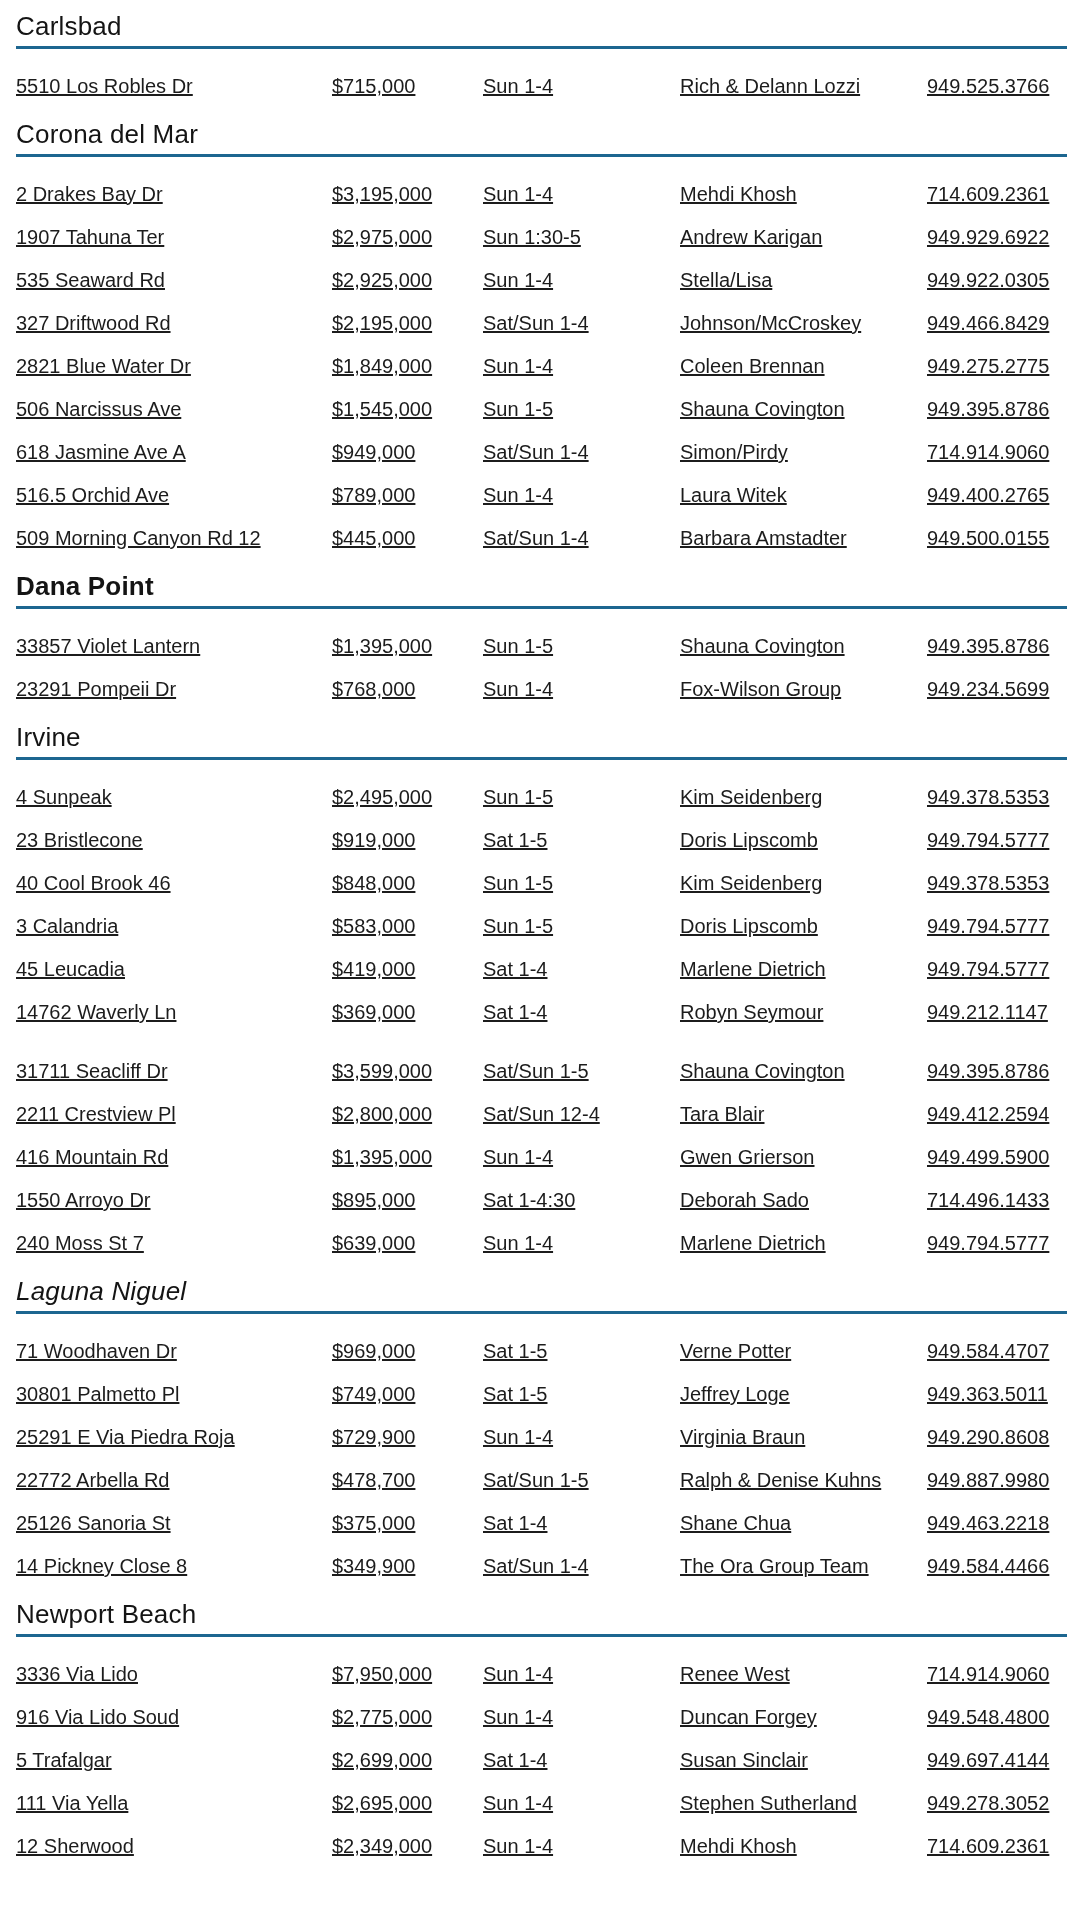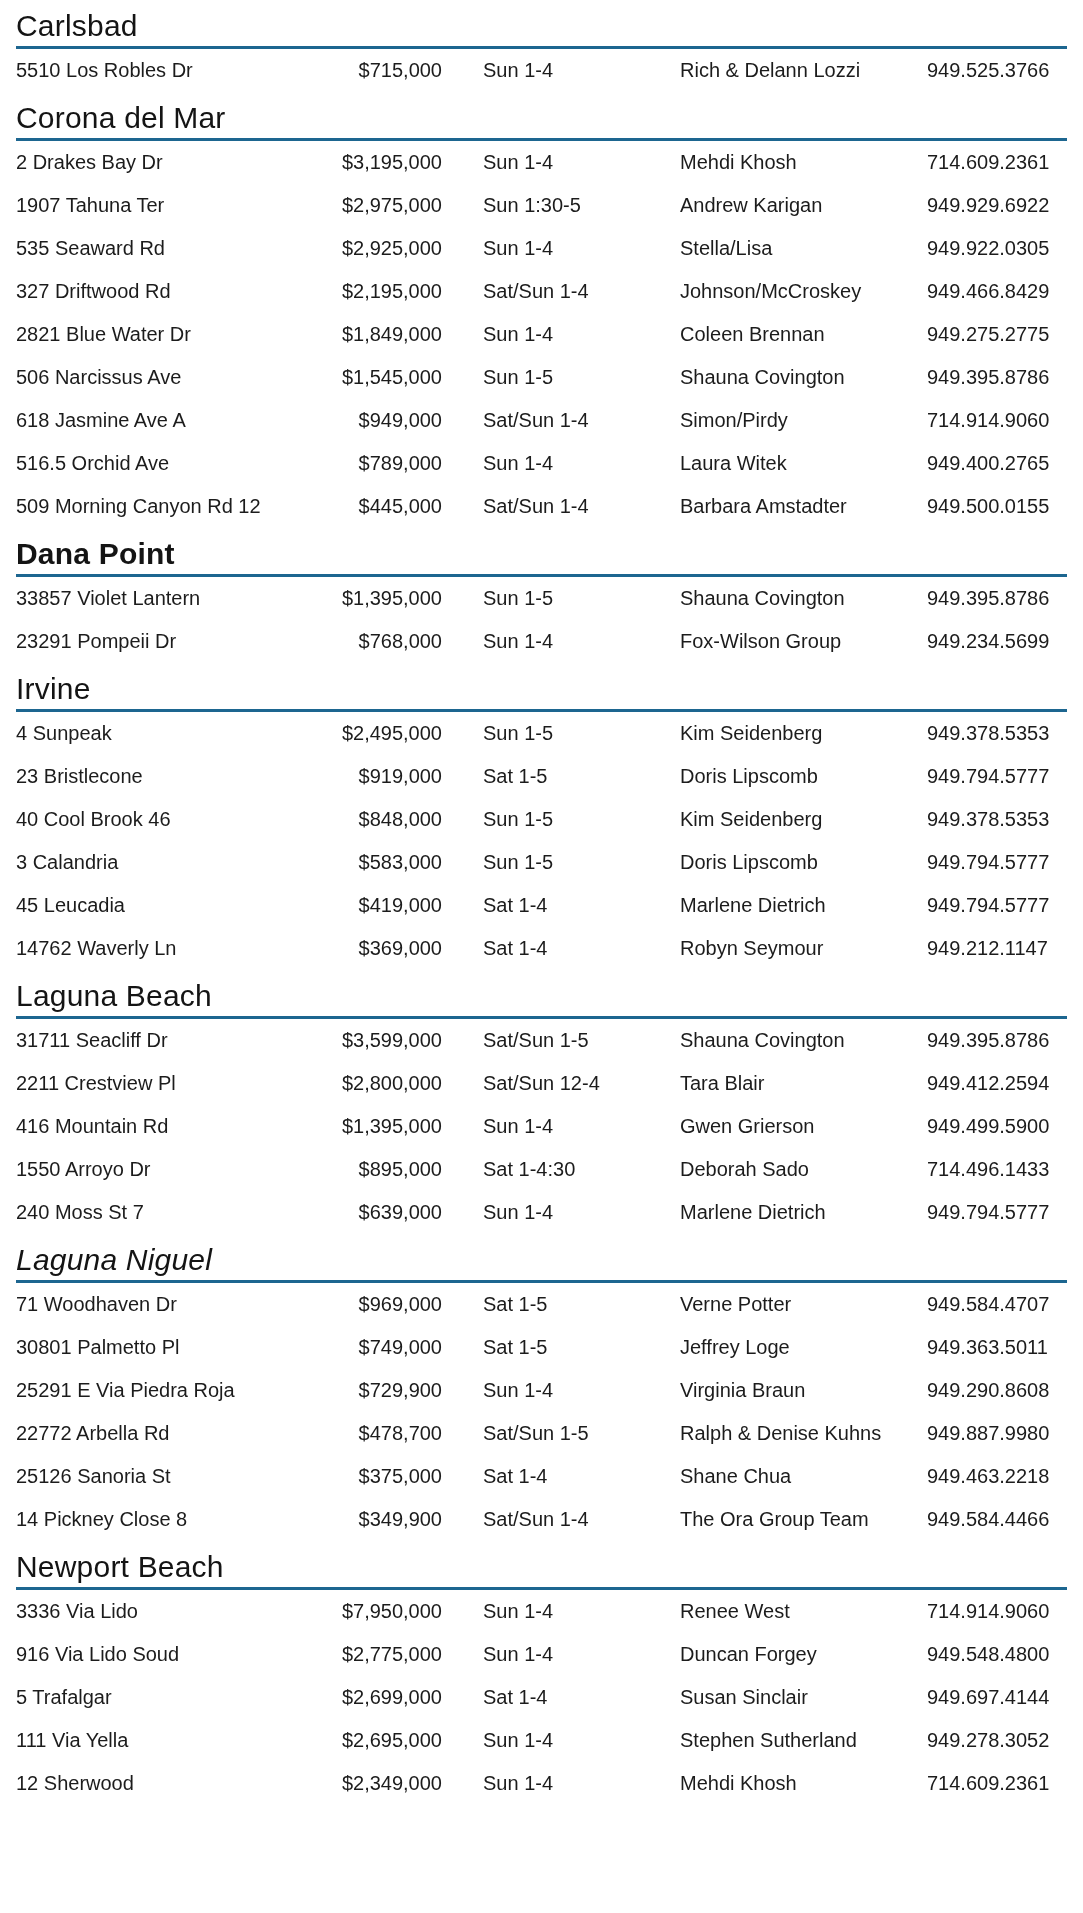--- a/index.html
+++ b/index.html
@@ -15,41 +15,42 @@
     color: #1c1c1c;
     -webkit-font-smoothing: antialiased;
   }
   .page {
     padding: 0 16px;
     box-sizing: border-box;
     width: 1083px;
   }
   .section { }
   .city-title {
-    font-size: 30px;
+    font-size: 26px;
     line-height: 36px;
     font-weight: 400;
     letter-spacing: 0.2px;
     color: #141414;
     padding: 8px 0 2px 0;
     border-bottom: 3px solid #1d6690;
   }
   .rows {
-    padding-top: 0;
+    padding-top: 16px;
+    text-decoration: underline;
   }
   .row {
     display: grid;
     grid-template-columns: 316px 110px 238px 247px 140px;
     align-items: center;
     height: 43px;
     font-size: 20px;
     color: #1c1c1c;
   }
   .cell { white-space: nowrap; overflow: visible; }
-  .cell-price  { text-align: right; }
+  .cell-price  { }
   .cell-time   { padding-left: 41px; box-sizing: border-box; }
   .cell-agent  { }
   .cell-phone  { }
 </style>
 </head>
 <body>
 
 <div class="page" id="page-root">
     <div class="section">
       <div class="city-title" style="border-bottom-color: rgb(29, 102, 144);">Carlsbad</div>
@@ -191,21 +192,20 @@
         <div class="row">
           <div class="cell cell-address">14762 Waverly Ln</div>
           <div class="cell cell-price">$369,000</div>
           <div class="cell cell-time">Sat 1-4</div>
           <div class="cell cell-agent">Robyn Seymour</div>
           <div class="cell cell-phone">949.212.1147</div>
         </div>
       </div>
     </div>
     <div class="section">
-      <div class="city-title" style="border-bottom-color: rgb(29, 102, 144);">Laguna Beach</div>
       <div class="rows">
         <div class="row">
           <div class="cell cell-address">31711 Seacliff Dr</div>
           <div class="cell cell-price">$3,599,000</div>
           <div class="cell cell-time">Sat/Sun 1-5</div>
           <div class="cell cell-agent">Shauna Covington</div>
           <div class="cell cell-phone">949.395.8786</div>
         </div>
         <div class="row">
           <div class="cell cell-address">2211 Crestview Pl</div>

